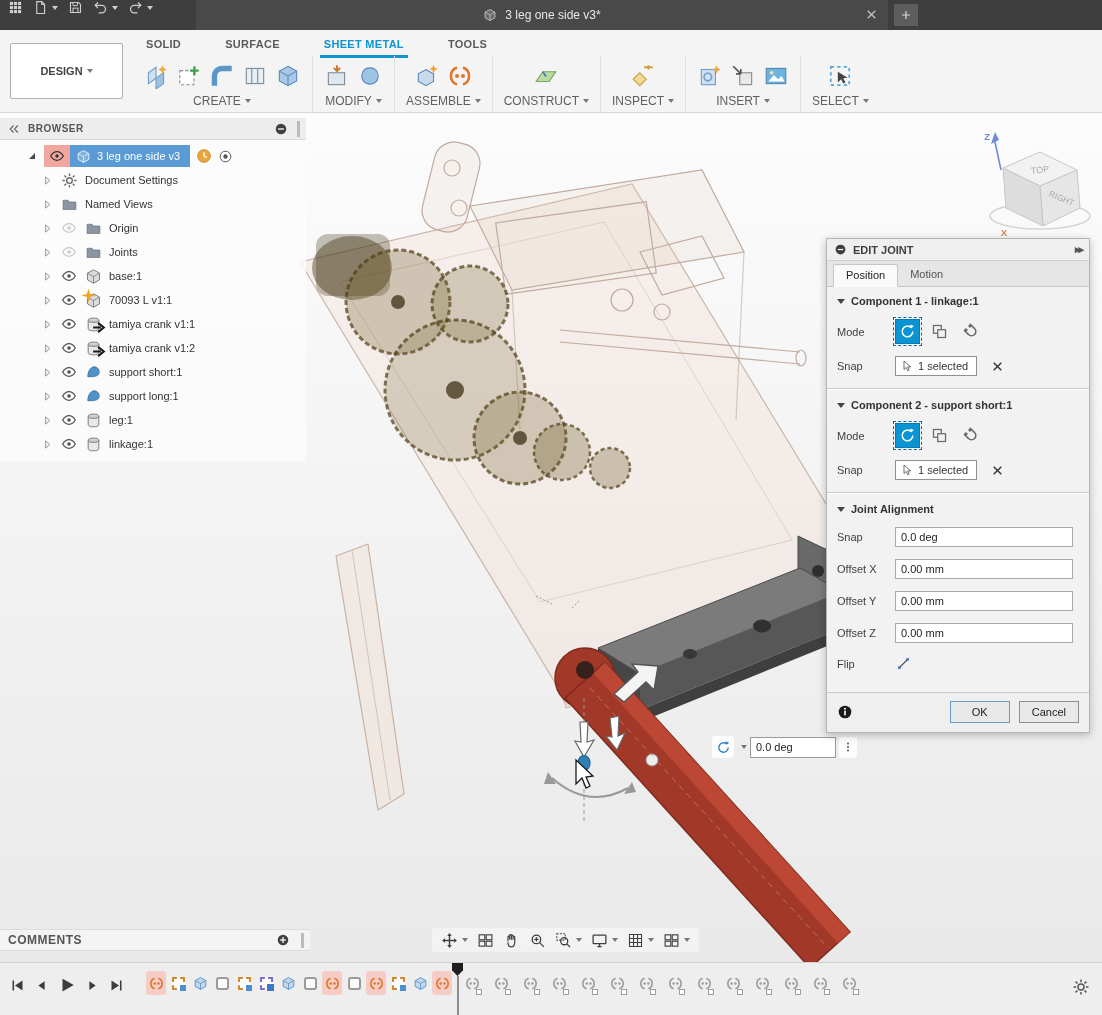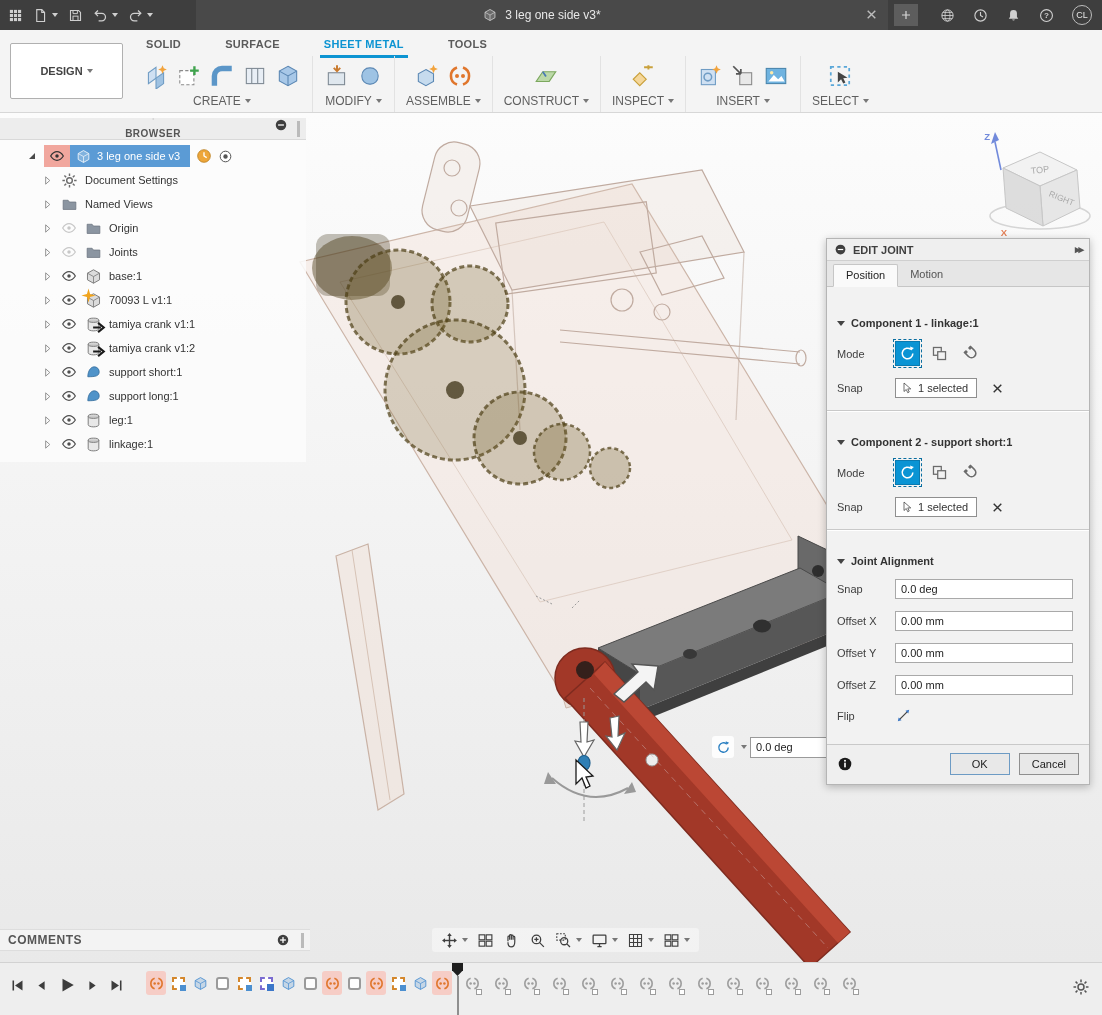--- a/index.html
+++ b/index.html
@@ -2,21 +2,21 @@
 <html><head>
 <meta charset="utf-8">
 <style>
   * { margin:0; padding:0; box-sizing:border-box; }
   html,body { width:1102px; height:1015px; overflow:hidden;
     font-family:"Liberation Sans", sans-serif; background:#fff; }
   svg.ic { display:inline-block; vertical-align:middle; }
 
   
   .titlebar { position:absolute; left:0; top:0; width:1102px; height:30px;
-    background:#3e3e3e; z-index:40; display:flex; align-items:center; }
+    background:#3e3e3e; z-index:40; display:flex; align-items:flex-start; }
   .tb-left { display:flex; align-items:center; gap:10px; padding-left:8px; color:#cfcfcf; }
   .tb-ic { width:15px; height:15px; color:#cfcfcf; }
   .doc-tab { position:absolute; left:196px; top:0; width:692px; height:30px;
     background:#494949; display:flex; align-items:center; justify-content:center;
     gap:8px; color:#e8e8e8; font-size:12px; }
   .doc-close { position:absolute; right:10px; top:8px; width:13px; height:13px; color:#bdbdbd; }
   .tab-plus { position:absolute; left:894px; top:4px; width:24px; height:22px;
     background:#5d5d5d; display:flex; align-items:center; justify-content:center; color:#d8d8d8; }
   .tb-right { position:absolute; right:10px; top:0; height:30px; display:flex;
     align-items:center; gap:18px; color:#cfcfcf; }
@@ -45,21 +45,21 @@
 
   
   .viewport { position:absolute; left:0; top:113px; width:1102px; height:850px;
     background:linear-gradient(#fcfcfc, #e9e9e9); z-index:1; }
   .scene { position:absolute; left:0; top:0; width:1102px; height:1015px; z-index:2; pointer-events:none; }
 
   
   .browser { position:absolute; left:0; top:118px; width:306px; z-index:10; }
   .bheader { height:22px; background:rgba(236,236,236,.95); border-bottom:1px solid #d9d9d9;
     display:flex; align-items:center; gap:8px; padding:0 8px; font-size:10px;
-    font-weight:bold; color:#555; letter-spacing:.5px; position:relative;flex-direction:column; }
+    font-weight:bold; color:#555; letter-spacing:.5px; position:relative; }
   .bheader .cminus { position:absolute; right:18px; width:14px; height:14px; }
   .bscroll { position:absolute; right:6px; top:3px; width:3px; height:16px; background:#bbb; }
   .tree { background:rgba(252,252,252,.88); padding:4px 0 6px; }
   .brow { height:24px; display:flex; align-items:center; font-size:11px; color:#333; position:relative; }
   .brow .tri { width:11px; height:11px; color:#8a8a8a; margin:0 8px 0 42px; flex:none; }
   .brow .eye { width:16px; height:16px; color:#4f4f4f; margin-right:8px; flex:none; }
   .brow .nicon { width:17px; height:17px; margin-right:7px; flex:none; position:relative; color:#7d7d7d; }
   .brow .nicon svg { width:17px; height:17px; }
   .brow.dim .eye { opacity:.3; }
   .brow .starov { position:absolute; left:-5px; top:-5px; width:10px; height:10px; }
@@ -83,21 +83,21 @@
   .dheader { height:22px; background:#efefef; border-bottom:1px solid #cfcfcf; display:flex;
     align-items:center; gap:6px; padding:0 7px; font-weight:bold; color:#3f3f3f; }
   .dheader .grip { width:13px; height:13px; color:#555; }
   .dheader .ffwd { margin-left:auto; color:#555; font-size:11px; letter-spacing:-2px; }
   .dtabs { display:flex; background:#e6e6e6; border-bottom:1px solid #c6c6c6; padding:3px 6px 0; }
   .dtab { padding:4px 12px 5px; color:#555; }
   .dtab.active { background:#fafafa; border:1px solid #c6c6c6; border-bottom:1px solid #fafafa;
     margin-bottom:-1px; color:#222; border-radius:2px 2px 0 0; }
   .dbody { padding:6px 10px 8px; background:#f2f2f2; }
   .dsection-title { display:flex; align-items:center; gap:6px; font-weight:bold;
-    color:#333; margin:24px 0 7px; }
+    color:#333; margin:2px 0 7px; }
   .tri-d { width:0; height:0; border-left:4px solid transparent; border-right:4px solid transparent;
     border-top:5px solid #444; }
   .drow { display:flex; align-items:center; margin:12px 0; }
   .dlabel { width:58px; color:#3f3f3f; flex:none; }
   .modebtn { width:25px; height:25px; border:1px solid transparent; display:flex; align-items:center;
     justify-content:center; margin-right:7px; color:#6b6b6b; background:transparent; }
   .modebtn svg { width:17px; height:17px; }
   .modebtn.sel { background:#0a94d4; color:#fff; outline:1px dashed #0a6ea0; outline-offset:1px;
     border-color:#0a7ab0; }
   .snapbtn { height:20px; background:#fff; border:1px solid #8f8f8f; display:flex; align-items:center;
@@ -499,35 +499,20 @@
     <span>3 leg one side v3*</span>
     <svg class="ic doc-close">
         <use href="#s-x"></use>
       </svg>
   </div>
   <div class="tab-plus">
     <svg class="ic" style="width:12px;height:12px">
         <use href="#s-plus"></use>
       </svg>
   </div>
-  <div class="tb-right">
-    <svg class="tb-ic ic">
-        <use href="#s-globe"></use>
-      </svg>
-    <svg class="tb-ic ic">
-        <use href="#s-clock2"></use>
-      </svg>
-    <svg class="tb-ic ic">
-        <use href="#s-bell"></use>
-      </svg>
-    <svg class="tb-ic ic">
-        <use href="#s-help"></use>
-      </svg>
-    <div class="avatar">CL</div>
-  </div>
 </div>
 
 <div class="ribbon">
   <div class="design-btn">
     <span>DESIGN</span>
     <span class="caret"></span>
   </div>
   <div class="rtabs">
     <div class="rtab">SOLID</div>
     <div class="rtab">SURFACE</div>

